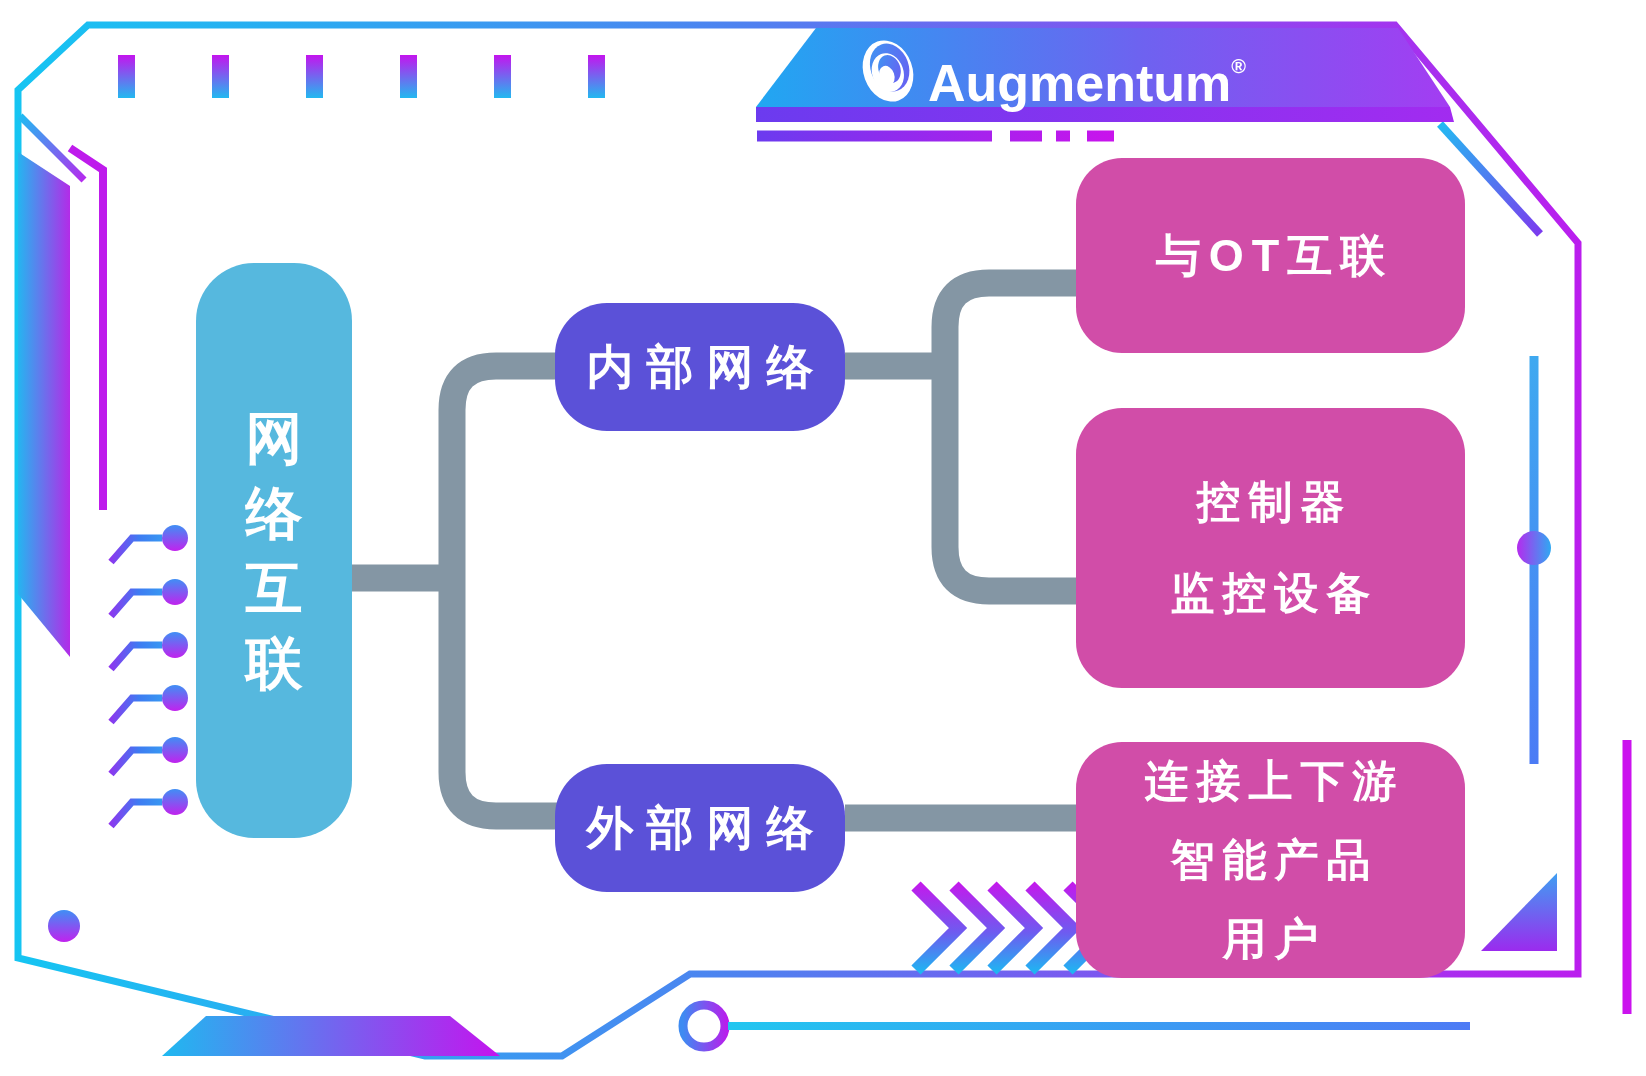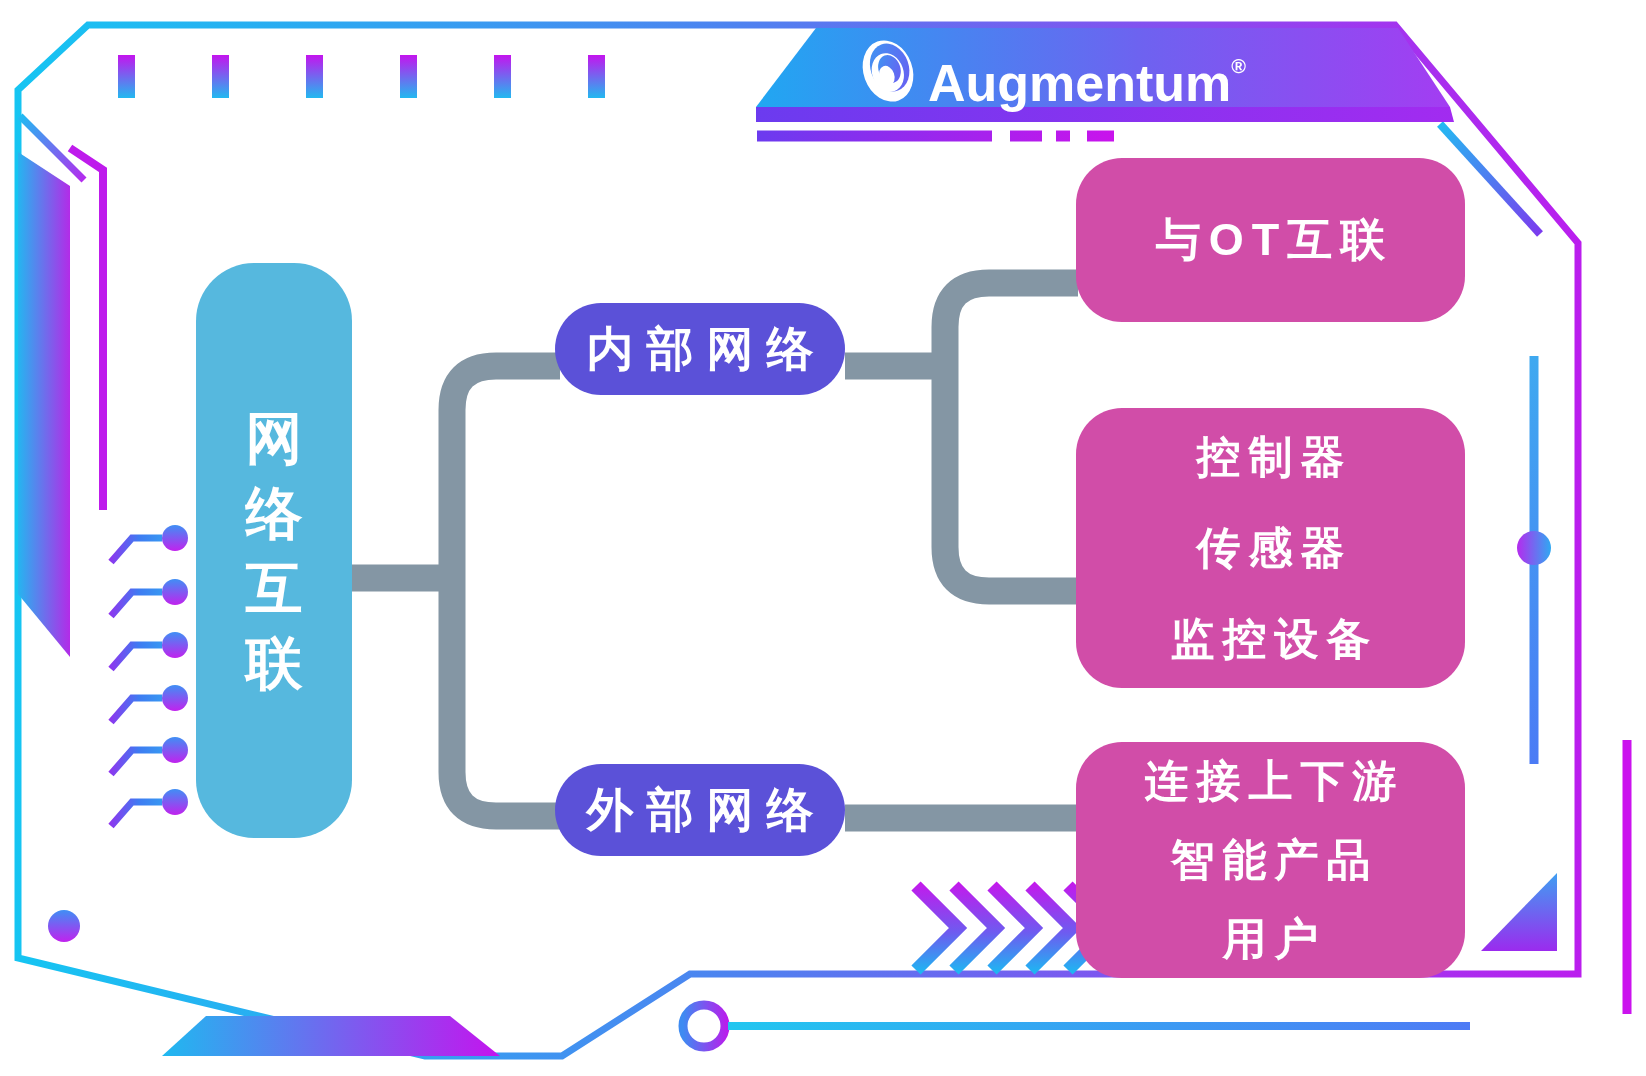--- a/index.html
+++ b/index.html
@@ -6,27 +6,27 @@
   body{font-family:"Liberation Sans","DejaVu Sans",sans-serif;}
   .stage{position:relative;width:1646px;height:1076px;background:#ffffff;overflow:hidden;}
   .stage svg{position:absolute;left:0;top:0;}
 
   
   .node{position:absolute;display:flex;align-items:center;justify-content:center;
         color:#ffffff;font-weight:bold;text-align:center;}
   .node-root{left:196px;top:263px;width:156px;height:575px;border-radius:58px;
         background:#56B8DE;flex-direction:column;gap:18px;}
   .node-root .vchar{font-size:57px;line-height:1;}
-  .node-pill{left:555px;width:290px;height:92px;border-radius:52px;background:#5B51D8;
+  .node-pill{left:555px;width:290px;height:128px;border-radius:52px;background:#5B51D8;
         font-size:47px;letter-spacing:13px;padding-left:13px;box-sizing:border-box;}
   .pill-internal{top:303px;}
   .pill-external{top:764px;}
   .node-leaf{left:1076px;width:389px;border-radius:46px;background:#D14DA8;
         flex-direction:column;font-size:45px;letter-spacing:8px;padding-left:8px;box-sizing:border-box;}
-  .leaf-ot{top:158px;height:164px;gap:22px;}
+  .leaf-ot{top:158px;height:195px;gap:22px;}
   .leaf-devices{top:408px;height:280px;gap:32px;font-size:44px;}
   .leaf-downstream{top:742px;height:236px;gap:20px;font-size:44px;}
 
   
   .banner{position:absolute;left:750px;top:20px;width:716px;height:104px;}
   .banner .band{position:absolute;inset:0;
         background:linear-gradient(90deg,#1FA8F2 0%,#6E62F0 55%,#A63BF2 100%);
         clip-path:polygon(66px 8px,648px 8px,700px 87px,6px 87px);}
   .banner .strip{position:absolute;inset:0;
         background:linear-gradient(90deg,#6B3BEF,#A32BF0);
@@ -193,21 +193,20 @@
   </div>
   <div class="node node-pill pill-external">
     <span>外部网络</span>
   </div>
 
   <div class="node node-leaf leaf-ot">
     <div>与OT互联</div>
   </div>
   <div class="node node-leaf leaf-devices">
     <div>控制器</div>
-    <div>传感器</div>
     <div>监控设备</div>
   </div>
   <div class="node node-leaf leaf-downstream">
     <div>连接上下游</div>
     <div>智能产品</div>
     <div>用户</div>
   </div>
 
   <div class="banner">
     <div class="band"></div>

